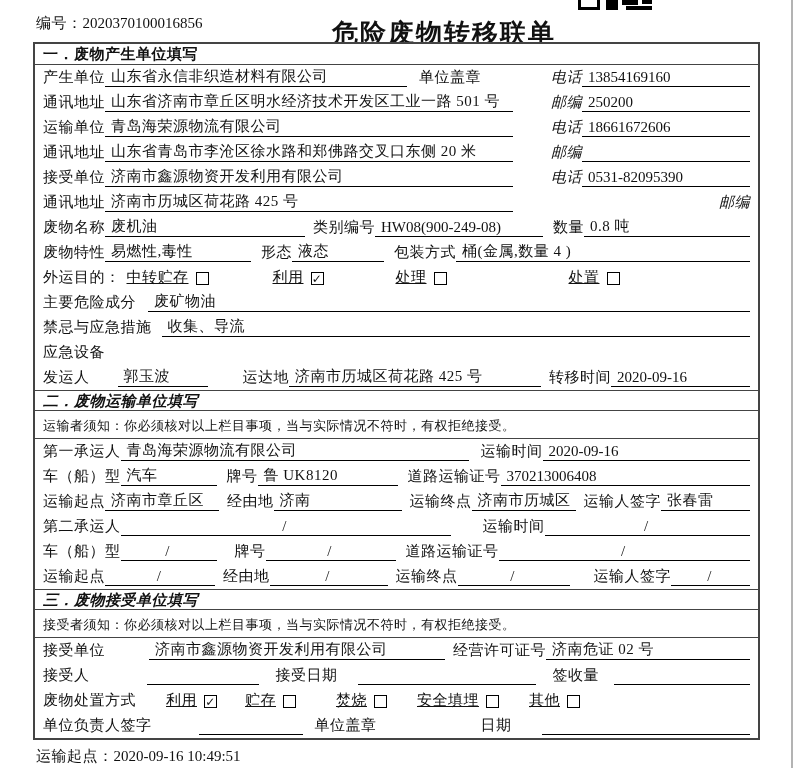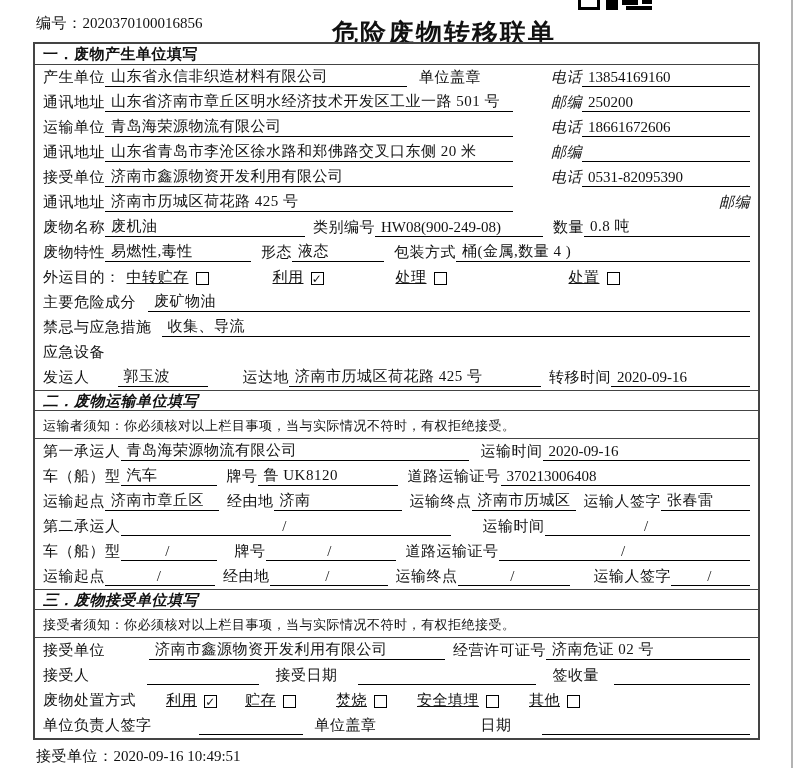--- a/index.html
+++ b/index.html
@@ -270,15 +270,15 @@
   <div class="row">
     <span class="lbl">单位负责人签字</span>
     <span class="fill" style="width:104px;margin-left:47px"></span>
     <span class="lbl" style="margin-left:12px">单位盖章</span>
     <span class="lbl" style="margin-left:104px">日期</span>
     <span class="fill grow" style="margin-left:30px"></span>
   </div>
 
 </div>
 
-<div class="footer"><span>接受单位：</span><span class="num">2020-09-16 10:49:51</span></div>
+<div class="footer"><span>运输起点：</span><span class="num">2020-09-16 10:49:51</span></div>
 
 <div class="page-edge"></div>
 
 </body></html>

